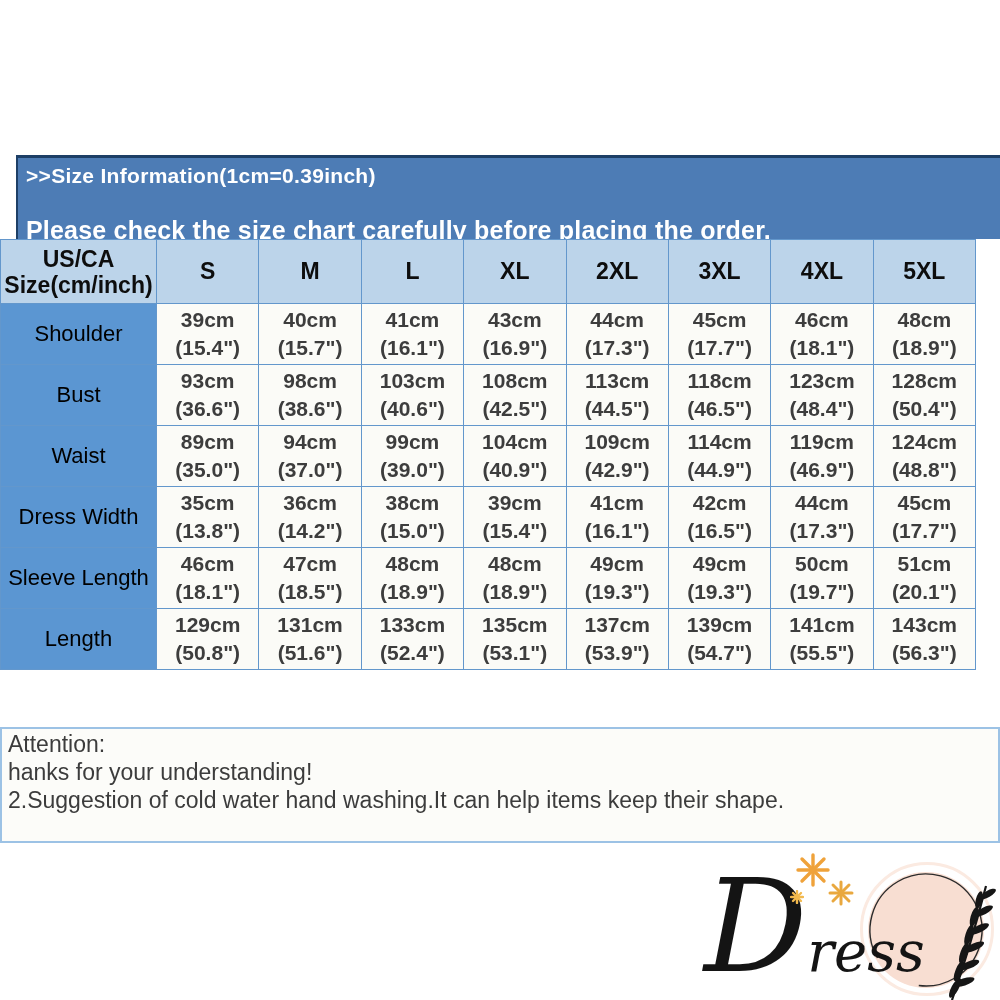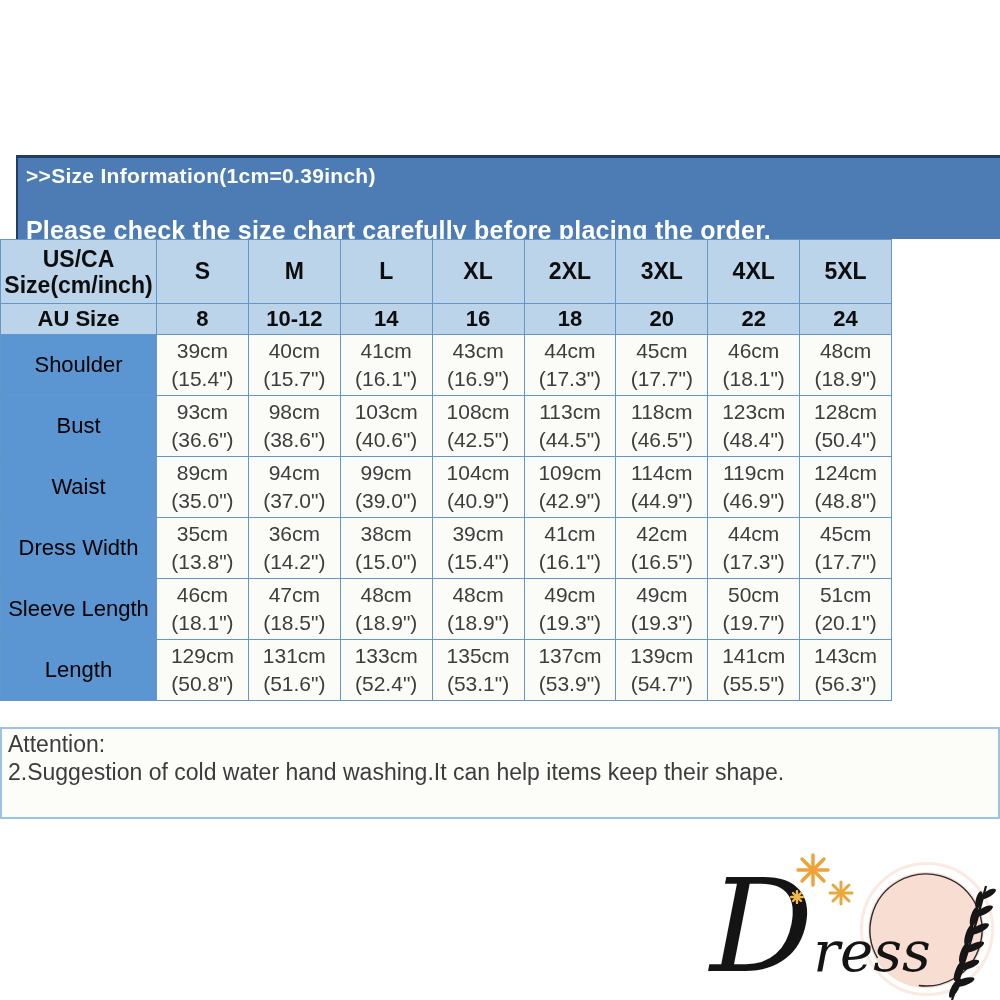--- a/index.html
+++ b/index.html
@@ -10,54 +10,54 @@
   .banner {
     position: absolute; left: 16px; top: 155px; width: 1000px; height: 84px;
     background: #4d7cb5; border-top: 3px solid #1d3f66; border-left: 2px solid #1d3f66;
     color: #ffffff; padding: 6px 0 0 8px;
   }
   .banner-line1 { font-size: 21px; font-weight: bold; letter-spacing: 0.3px; }
   .banner-line2 { font-size: 25px; font-weight: bold; margin-top: 28px; letter-spacing: 0.2px; }
 
   
   table.size-table {
-    position: absolute; left: 0; top: 239px; width: 892px;
+    position: absolute; left: 0; top: 239px; width: 976px;
     border-collapse: collapse; table-layout: fixed;
   }
   table.size-table td, table.size-table th {
     border: 1px solid #6397cc; text-align: center; vertical-align: middle; padding: 0;
   }
   tr.header-row td { height: 64px; background: #bcd4ea; color: #0d0d0d; font-weight: bold; font-size: 23px; }
   td.corner-cell { font-size: 22px; line-height: 26px; }
   tr.region-row td { height: 31px; background: #bcd4ea; color: #0d0d0d; font-weight: bold; font-size: 22px; }
   tr.measure-row td { height: 61px; }
   tr.measure-row td.row-label { background: #5b96d2; color: #000000; font-size: 22px; font-weight: normal; }
-  tr.measure-row td.data-cell { background: #fbfbf7; color: #3d3d3d; font-size: 21px; line-height: 28px; font-weight: normal; }
+  tr.measure-row td.data-cell { background: #fbfbf7; color: #3d3d3d; font-size: 21px; line-height: 28px; font-weight: bold; }
   col.first-col { width: 156px; }
 
   
   .attention {
-    position: absolute; left: 0; top: 727px; width: 1000px; height: 92px;
+    position: absolute; left: 0; top: 727px; width: 1000px; height: 116px;
     background: #fcfcf9; border: 2px solid #9cc2e5; padding: 1px 6px;
     color: #3c3c3c; font-size: 23px; line-height: 28px;
   }
 
   
   .logo { position: absolute; left: 690px; top: 850px; width: 310px; height: 150px; }
   .logo-circle {
     position: absolute; left: 178px; top: 22px; width: 116px; height: 116px;
     border-radius: 50%; background: #f8ded2;
   }
   .logo-circle-ring {
     position: absolute; left: 170px; top: 12px; width: 134px; height: 134px;
     border-radius: 50%; border: 3px solid #fbeae1;
   }
   .logo-arc { position: absolute; left: 168px; top: 12px; }
   .logo-script {
-    position: absolute; left: 20px; top: 12px; width: 230px;
+    position: absolute; left: 14px; top: 12px; width: 230px;
     font-family: "DejaVu Serif", serif; font-style: italic;
     font-size: 56px; color: #141414; line-height: 1;
   }
   .logo-script::first-letter { font-size: 2.3em; }
   .logo-lia {
     position: absolute; left: 176px; top: 62px; width: 122px; text-align: center;
     font-size: 58px; font-weight: bold; color: #141414; letter-spacing: 2px;
   }
   .laurel { position: absolute; left: 252px; top: 28px; }
   .sparkle { position: absolute; }
@@ -85,31 +85,20 @@
         </td>
         <td>S</td>
         <td>M</td>
         <td>L</td>
         <td>XL</td>
         <td>2XL</td>
         <td>3XL</td>
         <td>4XL</td>
         <td>5XL</td>
       </tr>
-      <tr class="region-row">
-        <td>AU Size</td>
-        <td>8</td>
-        <td>10-12</td>
-        <td>14</td>
-        <td>16</td>
-        <td>18</td>
-        <td>20</td>
-        <td>22</td>
-        <td>24</td>
-      </tr>
       <tr class="measure-row">
         <td class="row-label">Shoulder</td>
         <td class="data-cell">
           <div>39cm</div>
           <div>(15.4")</div>
         </td>
         <td class="data-cell">
           <div>40cm</div>
           <div>(15.7")</div>
         </td>
@@ -311,20 +300,21 @@
         <td class="data-cell">
           <div>143cm</div>
           <div>(56.3")</div>
         </td>
       </tr>
     </tbody>
 </table>
 
 <div class="attention" id="attention-box">
     <div>Attention:</div>
+    <div>hanks for your understanding!</div>
     <div>2.Suggestion of cold water hand washing.It can help items keep their shape.</div>
   </div>
 
 <div class="logo">
   <div class="logo-circle-ring"></div>
   <div class="logo-circle"></div>
   <svg class="logo-arc" width="136" height="136" viewBox="0 0 136 136">
     <circle cx="68" cy="68" r="56" fill="none" stroke="#2b2b2b" stroke-width="1.4" stroke-dasharray="300 60" transform="rotate(150 68 68)"></circle>
   </svg>
   <div class="logo-script">Dress</div>

